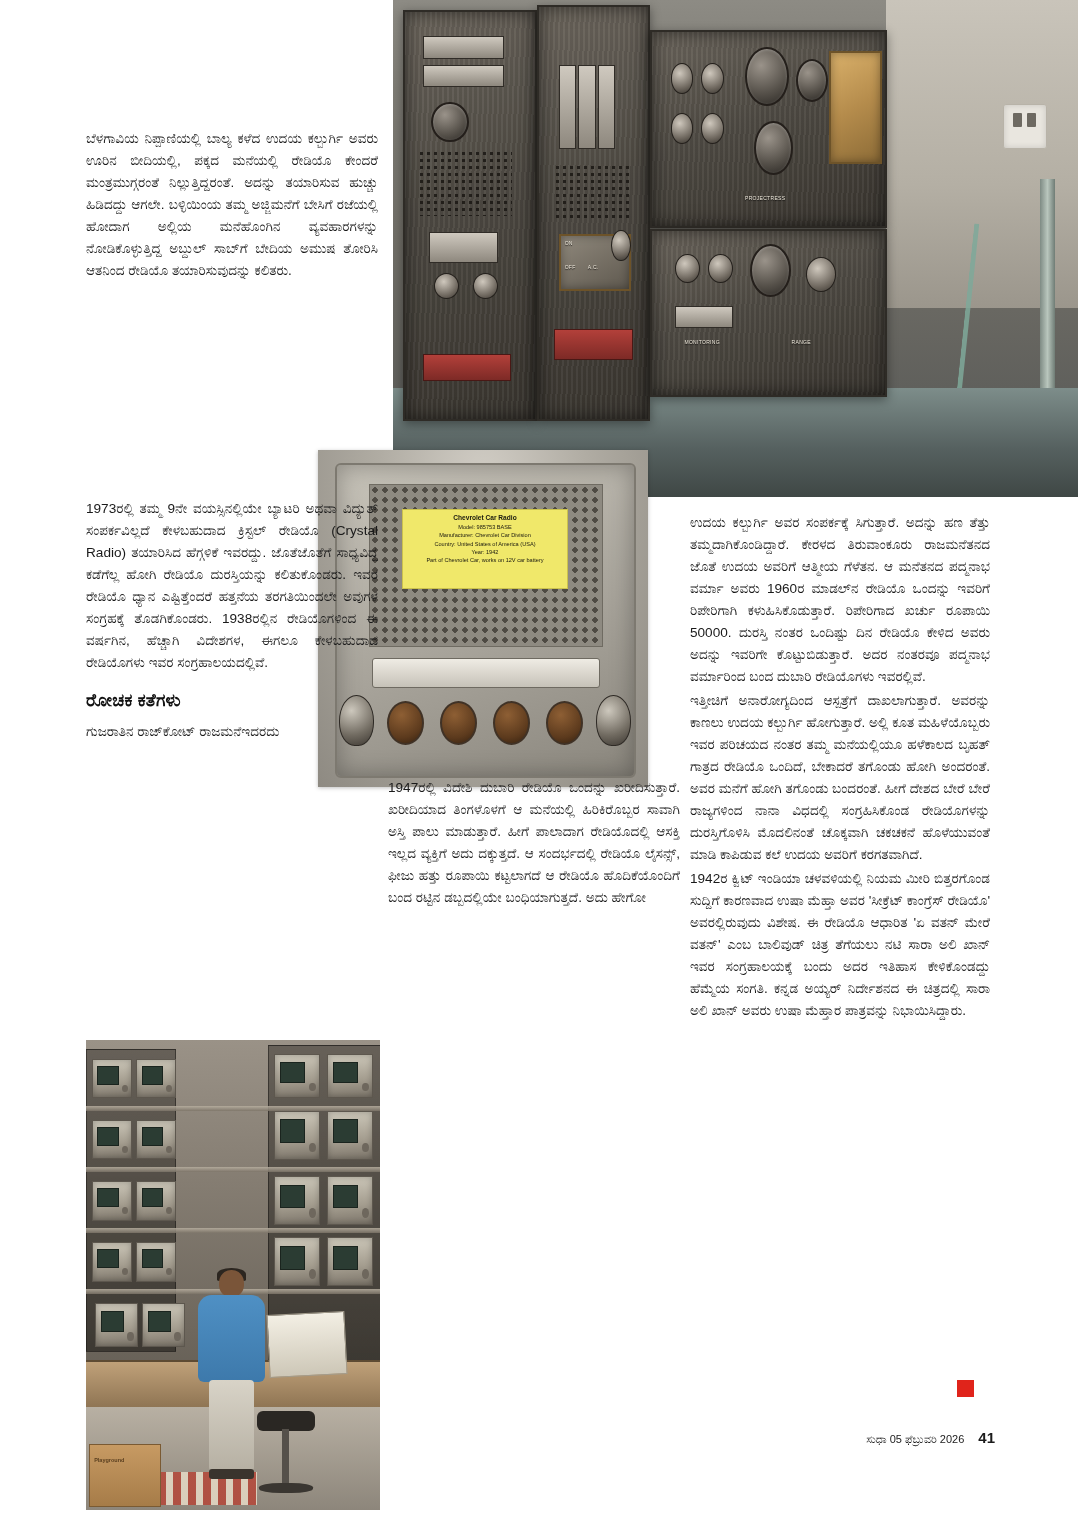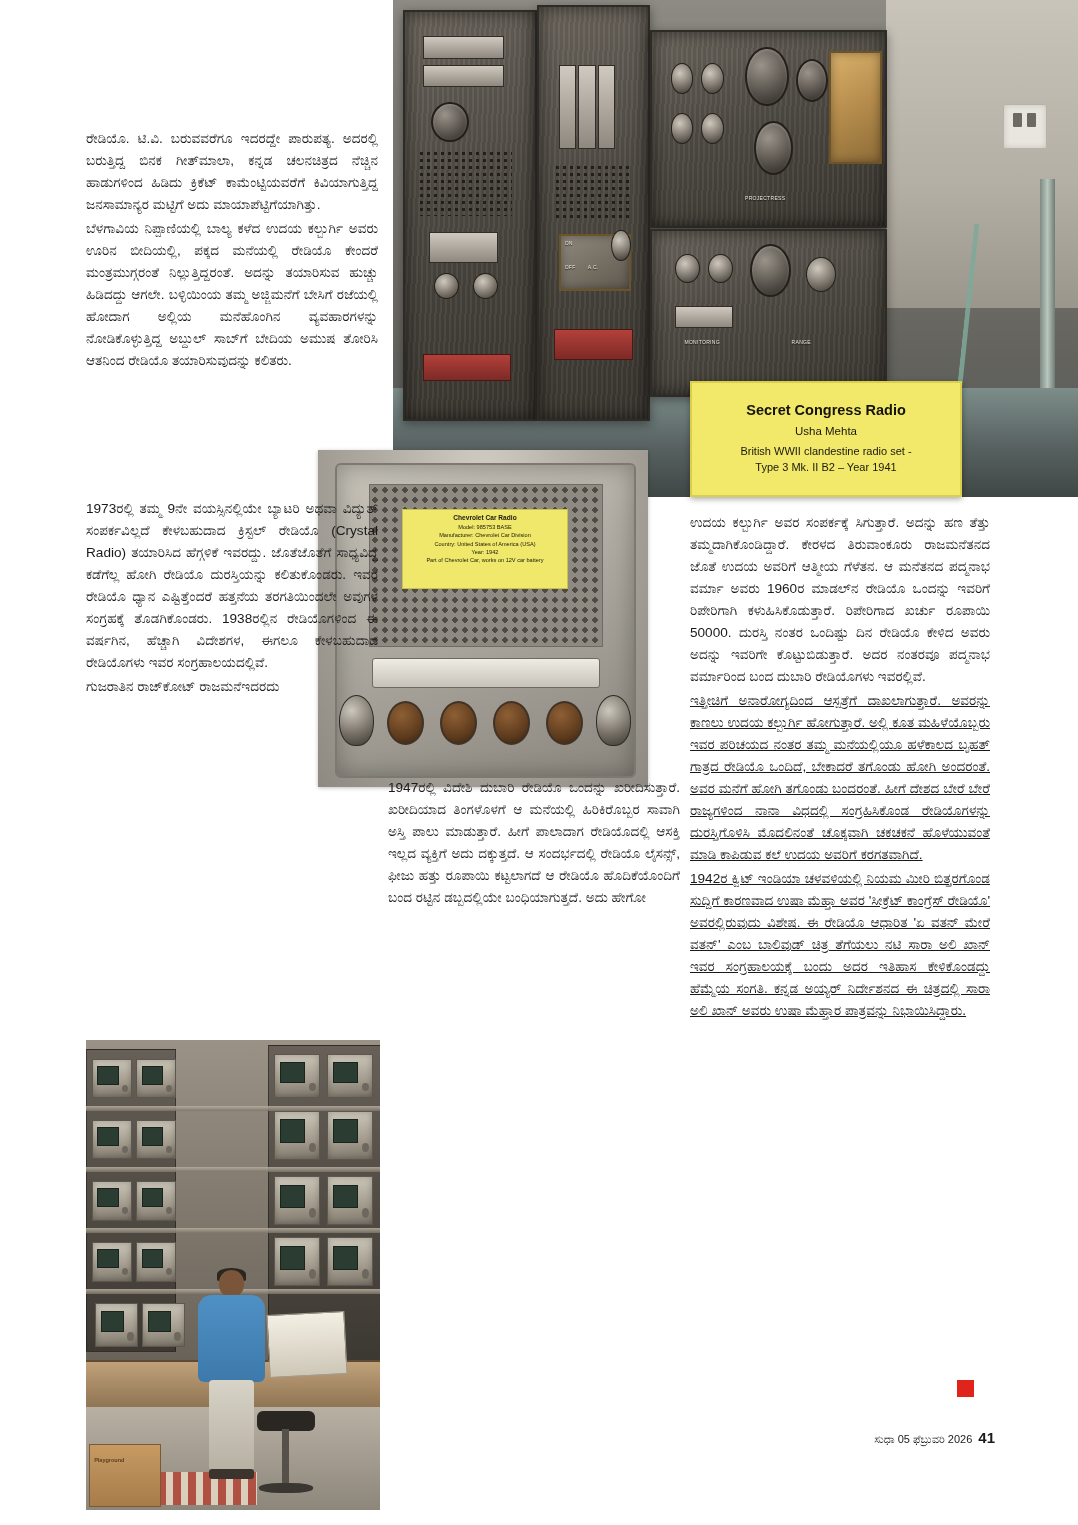--- a/index.html
+++ b/index.html
@@ -15,21 +15,21 @@
   
   .body-text {
     font-size:13.6px;
     line-height:1.62;
     text-align:justify;
     color:#1a1a1a;
     font-family:"Liberation Sans", sans-serif;
   }
   .body-text p { margin:0 0 0 0; text-indent:0; }
   .body-text p + p { margin-top:2px; }
-  .indent { text-indent:18px;text-decoration:underline; }
+  .indent { text-indent:18px; }
   .subhead {
     font-size:17.5px;
     font-weight:bold;
     color:#111;
     margin:12px 0 7px 0;
     letter-spacing:0.2px;
   }
 
   
   .col-left {
@@ -324,21 +324,21 @@
   .red-square {
     position:absolute; left:957px; top:1380px; width:17px; height:17px;
     background:#e0241b;
   }
   .footer-line {
     position:absolute; left:820px; top:1429px; width:175px;
     text-align:right;
     font-size:11px; color:#1b1b1b;
   }
   .footer-line .pageno { font-size:15px; font-weight:bold; margin-left:6px; }
-  .footer-row { display:flex; align-items:baseline; justify-content:flex-end; }
+  .footer-row { display:flex; align-items:baseline; justify-content:flex-end;gap:8px; }
 </style>
 </head>
 <body>
 
 <div class="page">
 
   <div class="img-top">
     <div class="radio-wrap">
       <div class="ph-bg"></div>
       <div class="ph-wall-right"></div>
@@ -389,26 +389,20 @@
         <div class="knob" style="left:10%; top:14%; width:10%; height:17%;"></div>
         <div class="knob" style="left:24%; top:14%; width:10%; height:17%;"></div>
         <div class="knob" style="left:66%; top:16%; width:12%; height:20%;"></div>
         <div class="slot" style="left:10%; top:46%; width:24%; height:12%;"></div>
         <span class="tiny-label" style="left:14%; top:66%;">MONITORING</span>
         <span class="tiny-label" style="left:60%; top:66%;">RANGE</span>
       </div>
     </div>
   </div>
 
-  <div class="museum-label">
-    <div class="t1">Secret Congress Radio</div>
-    <div class="t2">Usha Mehta</div>
-    <div class="t3">British WWII clandestine radio set -</div>
-    <div class="t3">Type 3 Mk. II  B2 – Year 1941</div>
-  </div>
 
   <div class="img-car">
     <div class="car-bg"></div>
     <div class="car-frame">
       <div class="car-speaker"></div>
       <div class="car-lbl">
         <b>Chevrolet Car Radio</b><br>
         <span>Model: 985753 BASE</span><br>
         <span>Manufacturer:  Chevrolet Car Division</span><br>
         <span>Country:  United States of America (USA)</span><br>
@@ -421,26 +415,26 @@
         <div class="car-btn"></div>
         <div class="car-btn"></div>
         <div class="car-btn"></div>
       </div>
       <div class="car-knob-l"></div>
       <div class="car-knob-r"></div>
     </div>
   </div>
 
   <div class="col-left body-text">
-    <p>ರೇಡಿಯೊ. ಟಿ.ವಿ. ಬರುವವರೆಗೂ ಇದರದ್ದೇ ಪಾರುಪತ್ಯ. ಅದರಲ್ಲಿ ಬರುತ್ತಿದ್ದ ಬಿನಕ ಗೀತ್‌ಮಾಲಾ, ಕನ್ನಡ ಚಲನಚಿತ್ರದ ನೆಚ್ಚಿನ ಹಾಡುಗಳಿಂದ ಹಿಡಿದು ಕ್ರಿಕೆಟ್ ಕಾಮೆಂಟ್ಟಿಯವರೆಗೆ ಕಿವಿಯಾಗುತ್ತಿದ್ದ ಜನಸಾಮಾನ್ಯರ ಮಟ್ಟಿಗೆ ಅದು ಮಾಯಾಪೆಟ್ಟಿಗೆಯಾಗಿತ್ತು.</p>
     <p>ಬೆಳಗಾವಿಯ ನಿಪ್ಪಾಣಿಯಲ್ಲಿ ಬಾಲ್ಯ ಕಳೆದ ಉದಯ ಕಲ್ಬುರ್ಗಿ ಅವರು ಊರಿನ ಬೀದಿಯಲ್ಲಿ, ಪಕ್ಕದ ಮನೆಯಲ್ಲಿ ರೇಡಿಯೊ ಕೇಂದರೆ ಮಂತ್ರಮುಗ್ಗರಂತೆ ನಿಲ್ಲುತ್ತಿದ್ದರಂತೆ. ಅದನ್ನು ತಯಾರಿಸುವ ಹುಚ್ಚು ಹಿಡಿದದ್ದು ಆಗಲೇ. ಬಳ್ಳಿಯಿಂಯ ತಮ್ಮ ಅಜ್ಜಿಮನೆಗೆ ಬೇಸಿಗೆ ರಜೆಯಲ್ಲಿ ಹೋದಾಗ ಅಲ್ಲಿಯ ಮನೆಹೊಂಗಿನ ವ್ಯವಹಾರಗಳನ್ನು ನೋಡಿಕೊಳ್ಳುತ್ತಿದ್ದ ಅಬ್ದುಲ್ ಸಾಬ್‌ಗೆ ಬೇದಿಯ ಅಮುಷ ತೋರಿಸಿ ಆತನಿಂದ ರೇಡಿಯೊ ತಯಾರಿಸುವುದನ್ನು ಕಲಿತರು.</p>
   </div>
 
   <div class="col-left-2 body-text">
     <p>1973ರಲ್ಲಿ ತಮ್ಮ 9ನೇ ವಯಸ್ಸಿನಲ್ಲಿಯೇ ಬ್ಯಾಟರಿ ಅಥವಾ ವಿದ್ಯುತ್ ಸಂಪರ್ಕವಿಲ್ಲದೆ ಕೇಳಬಹುದಾದ ಕ್ರಿಸ್ಟಲ್ ರೇಡಿಯೊ (Crystal Radio) ತಯಾರಿಸಿದ ಹೆಗ್ಗಳಿಕೆ ಇವರದ್ದು. ಜೊತೆಜೊತೆಗೆ ಸಾಧ್ಯವಿದ್ದ ಕಡೆಗೆಲ್ಲ ಹೋಗಿ ರೇಡಿಯೊ ದುರಸ್ತಿಯನ್ನು ಕಲಿತುಕೊಂಡರು. ಇವರ ರೇಡಿಯೊ ಧ್ಯಾನ ಎಷ್ಟಿತ್ತೆಂದರೆ ಹತ್ತನೆಯ ತರಗತಿಯಿಂದಲೇ ಅವುಗಳ ಸಂಗ್ರಹಕ್ಕೆ ತೊಡಗಿಕೊಂಡರು. 1938ರಲ್ಲಿನ ರೇಡಿಯೊಗಳಿಂದ ಈ ವರ್ಷಗಿನ, ಹೆಚ್ಚಾಗಿ ವಿದೇಶಗಳ, ಈಗಲೂ ಕೇಳಬಹುದಾದ ರೇಡಿಯೊಗಳು ಇವರ ಸಂಗ್ರಹಾಲಯದಲ್ಲಿವೆ.</p>
+    <div class="subhead">ರೋಚಕ ಕತೆಗಳು</div>
     <p>ಗುಜರಾತಿನ ರಾಜ್‌ಕೋಟ್ ರಾಜಮನೆಇದರದು</p>
   </div>
 
   <div class="col-mid-lower body-text">
     <p>1947ರಲ್ಲಿ ವಿದೇಶಿ ದುಬಾರಿ ರೇಡಿಯೊ ಒಂದನ್ನು ಖರೀದಿಸುತ್ತಾರೆ. ಖರೀದಿಯಾದ ತಿಂಗಳೊಳಗೆ ಆ ಮನೆಯಲ್ಲಿ ಹಿರಿಕಿರೊಬ್ಬರ ಸಾವಾಗಿ ಅಸ್ತಿ ಪಾಲು ಮಾಡುತ್ತಾರೆ. ಹೀಗೆ ಪಾಲಾದಾಗ ರೇಡಿಯೊದಲ್ಲಿ ಆಸಕ್ತಿ ಇಲ್ಲದ ವ್ಯಕ್ತಿಗೆ ಅದು ದಕ್ಕುತ್ತದೆ. ಆ ಸಂದರ್ಭದಲ್ಲಿ ರೇಡಿಯೊ ಲೈಸನ್ಸ್, ಫೀಜು ಹತ್ತು ರೂಪಾಯಿ ಕಟ್ಟಲಾಗದೆ ಆ ರೇಡಿಯೊ ಹೊದಿಕೆಯೊಂದಿಗೆ ಬಂದ ರಟ್ಟಿನ ಡಬ್ಬದಲ್ಲಿಯೇ ಬಂಧಿಯಾಗುತ್ತದೆ. ಅದು ಹೇಗೋ</p>
   </div>
 
   <div class="col-right body-text">
     <p>ಉದಯ ಕಲ್ಬುರ್ಗಿ ಅವರ ಸಂಪರ್ಕಕ್ಕೆ ಸಿಗುತ್ತಾರೆ. ಅದನ್ನು ಹಣ ತೆತ್ತು ತಮ್ಮದಾಗಿಕೊಂಡಿದ್ದಾರೆ. ಕೇರಳದ ತಿರುವಾಂಕೂರು ರಾಜಮನೆತನದ ಜೊತೆ ಉದಯ ಅವರಿಗೆ ಆತ್ಮೀಯ ಗೆಳೆತನ. ಆ ಮನೆತನದ ಪದ್ಮನಾಭ ವರ್ಮಾ ಅವರು 1960ರ ಮಾಡಲ್‌ನ ರೇಡಿಯೊ ಒಂದನ್ನು ಇವರಿಗೆ ರಿಪೇರಿಗಾಗಿ ಕಳುಹಿಸಿಕೊಡುತ್ತಾರೆ. ರಿಪೇರಿಗಾದ ಖರ್ಚು ರೂಪಾಯಿ 50000. ದುರಸ್ತಿ ನಂತರ ಒಂದಿಷ್ಟು ದಿನ ರೇಡಿಯೊ ಕೇಳಿದ ಅವರು ಅದನ್ನು ಇವರಿಗೇ ಕೊಟ್ಟುಬಿಡುತ್ತಾರೆ. ಅದರ ನಂತರವೂ ಪದ್ಮನಾಭ ವರ್ಮಾರಿಂದ ಬಂದ ದುಬಾರಿ ರೇಡಿಯೊಗಳು ಇವರಲ್ಲಿವೆ.</p>
     <p class="indent">ಇತ್ತೀಚಿಗೆ ಅನಾರೋಗ್ಯದಿಂದ ಆಸ್ಪತ್ರೆಗೆ ದಾಖಲಾಗುತ್ತಾರೆ. ಅವರನ್ನು ಕಾಣಲು ಉದಯ ಕಲ್ಬುರ್ಗಿ ಹೋಗುತ್ತಾರೆ. ಅಲ್ಲಿ ಕೂತ ಮಹಿಳೆಯೊಬ್ಬರು ಇವರ ಪರಿಚಯದ ನಂತರ ತಮ್ಮ ಮನೆಯಲ್ಲಿಯೂ ಹಳೆಕಾಲದ ಬೃಹತ್ ಗಾತ್ರದ ರೇಡಿಯೊ ಒಂದಿದೆ, ಬೇಕಾದರೆ ತಗೊಂಡು ಹೋಗಿ ಅಂದರಂತೆ. ಅವರ ಮನೆಗೆ ಹೋಗಿ ತಗೊಂಡು ಬಂದರಂತೆ. ಹೀಗೆ ದೇಶದ ಬೇರೆ ಬೇರೆ ರಾಜ್ಯಗಳಿಂದ ನಾನಾ ವಿಧದಲ್ಲಿ ಸಂಗ್ರಹಿಸಿಕೊಂಡ ರೇಡಿಯೊಗಳನ್ನು ದುರಸ್ತಿಗೊಳಿಸಿ ಮೊದಲಿನಂತೆ ಚೊಕ್ಕವಾಗಿ ಚಕಚಕನೆ ಹೊಳೆಯುವಂತೆ ಮಾಡಿ ಕಾಪಿಡುವ ಕಲೆ ಉದಯ ಅವರಿಗೆ ಕರಗತವಾಗಿದೆ.</p>

